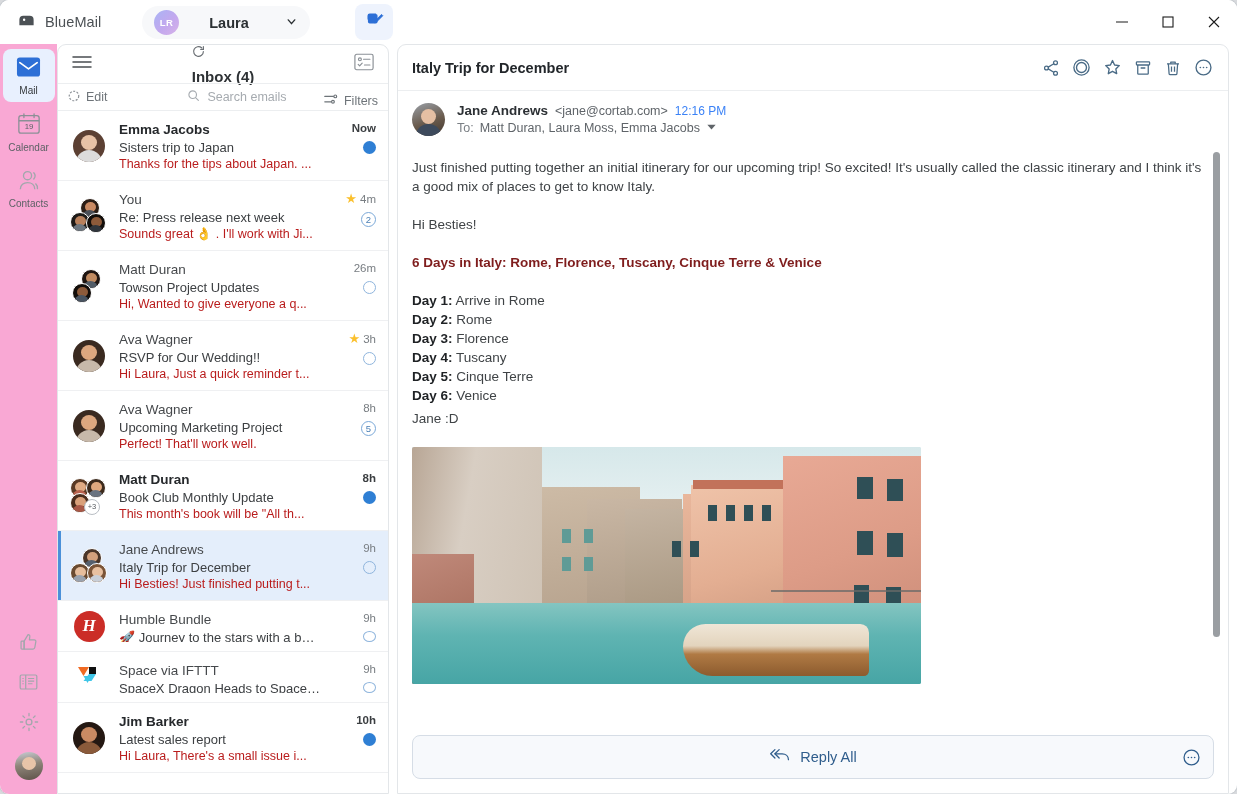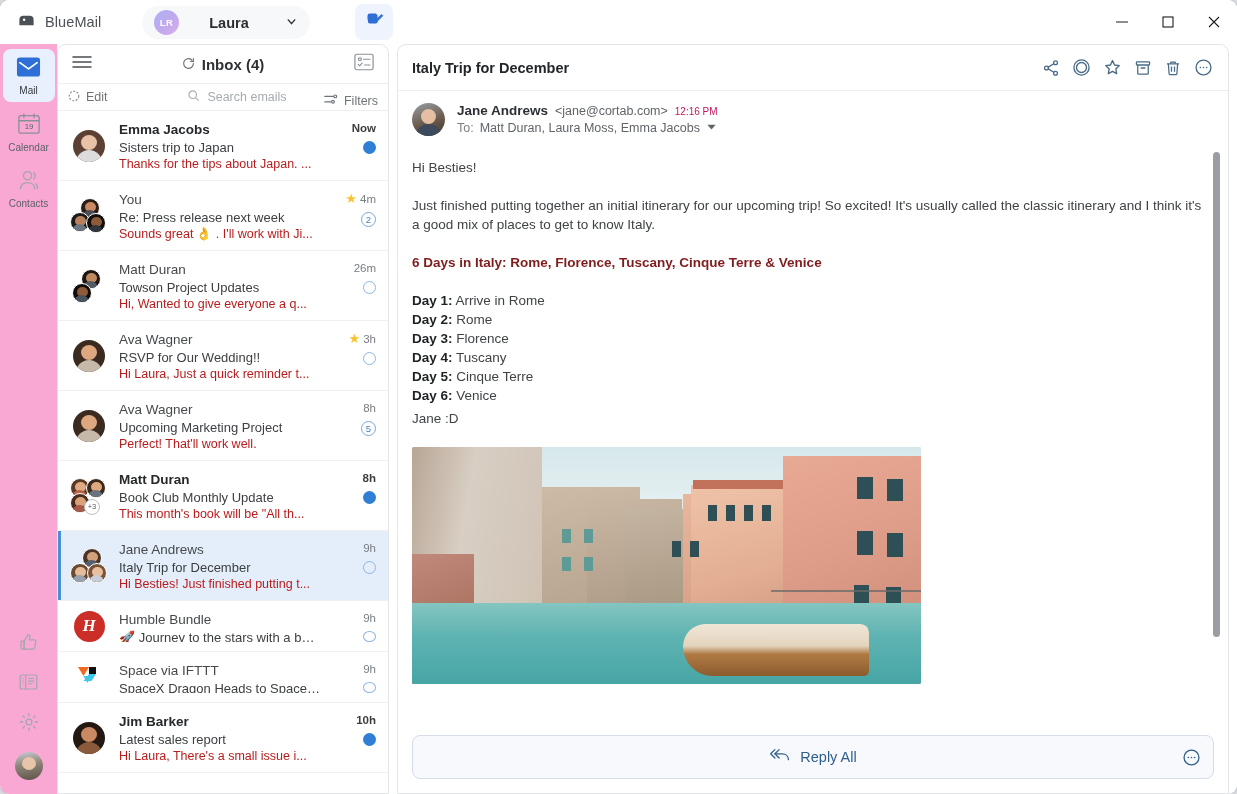--- a/index.html
+++ b/index.html
@@ -95,21 +95,21 @@
     border: 1px solid #e3e6e9;
     border-radius: 9px 9px 0 0;
     display: flex; flex-direction: column;
     overflow: hidden;
   }
   .list-head {
     height: 38px; min-height: 38px;
     display: flex; align-items: center; justify-content: space-between;
     padding: 0 14px;
   }
-  .list-title { display: flex; align-items: flex-start; gap: 7px; font-size: 15px; font-weight: bold; color: #2e3235; }
+  .list-title { display: flex; align-items: flex-start; gap: 7px; font-size: 15px; font-weight: bold; color: #2e3235; flex-direction: column; }
   .list-subbar {
     height: 28px; min-height: 28px;
     border-top: 1px solid #eceef0; border-bottom: 1px solid #eceef0;
     display: flex; align-items: center; padding: 0 10px;
     font-size: 12.5px; color: #8b9096;
   }
   .sub-edit { display: flex; align-items: center; gap: 6px; width: 82px; cursor: pointer; }
   .sub-search { flex: 1; display: flex; align-items: center; gap: 7px; justify-content: center; cursor: text; }
   .sub-filters { display: flex; align-items: center; gap: 6px; cursor: pointer; margin-top: 8px; }
   .sub-edit span, .sub-filters span { color: #6e7479; }
@@ -197,21 +197,21 @@
     width: 33px; height: 33px; border-radius: 50%;
     background: linear-gradient(160deg,#9aa0a8 0%,#6a5b4d 55%,#43382f 100%);
     position: relative; overflow: hidden; flex: 0 0 auto;
   }
   .sender-ava::after{ content:""; position:absolute; left:9px; top:6px; width:15px; height:15px; border-radius:50%; background:#e5bfa3;}
   .sender-ava::before{ content:""; position:absolute; left:3px; bottom:-4px; width:27px; height:16px; border-radius:14px 14px 0 0; background:#3d4a5c;}
   .sender-lines { display: flex; flex-direction: column; gap: 3px; }
   .s-line1 { display: flex; align-items: baseline; gap: 7px; }
   .s-name { font-size: 13.5px; font-weight: bold; color: #2c3034; }
   .s-mail { font-size: 12.5px; color: #5f6469; }
-  .s-time { font-size: 10px; color: #be185d; }
+  .s-time { font-size: 12px; color: #3b82f6; }
   .s-line2 { display:flex; align-items:center; gap: 6px; font-size: 12.5px; color: #5f6469; cursor: pointer; }
   .s-to-label { color: #7a7f84; }
 
   .read-body {
     flex: 1; overflow: hidden; position: relative;
     padding: 14px 26px 0 14px;
   }
   .p { font-size: 13.5px; color: #3f4346; line-height: 19px; margin-bottom: 19px; }
   .p b { color: #7f1d1d; }
   .itin-line { font-size: 13.5px; line-height: 19px; color: #3f4346; }
@@ -773,22 +773,22 @@
                   <path d="M1.5 4h9L6 9.2z"></path>
                 </svg>
             </span>
           </div>
         </div>
       </div>
 
       <div class="read-body">
         <div class="read-scroll"></div>
 
+        <div class="p" style="width:800px">Just finished putting together an initial itinerary for our upcoming trip! So excited! It's usually called the classic itinerary and I think it's a good mix of places to get to know Italy.</div>
         <div class="p">Hi Besties!</div>
-        <div class="p" style="width:800px">Just finished putting together an initial itinerary for our upcoming trip! So excited! It's usually called the classic itinerary and I think it's a good mix of places to get to know Italy.</div>
         <div class="p"><b>6 Days in Italy: Rome, Florence, Tuscany, Cinque Terre &amp; Venice</b></div>
 
         <div class="itin">
           <div class="itin-line"><b>Day 1:</b> <span>Arrive in Rome</span></div>
           <div class="itin-line"><b>Day 2:</b> <span>Rome</span></div>
           <div class="itin-line"><b>Day 3:</b> <span>Florence</span></div>
           <div class="itin-line"><b>Day 4:</b> <span>Tuscany</span></div>
           <div class="itin-line"><b>Day 5:</b> <span>Cinque Terre</span></div>
           <div class="itin-line"><b>Day 6:</b> <span>Venice</span></div>
         </div>

